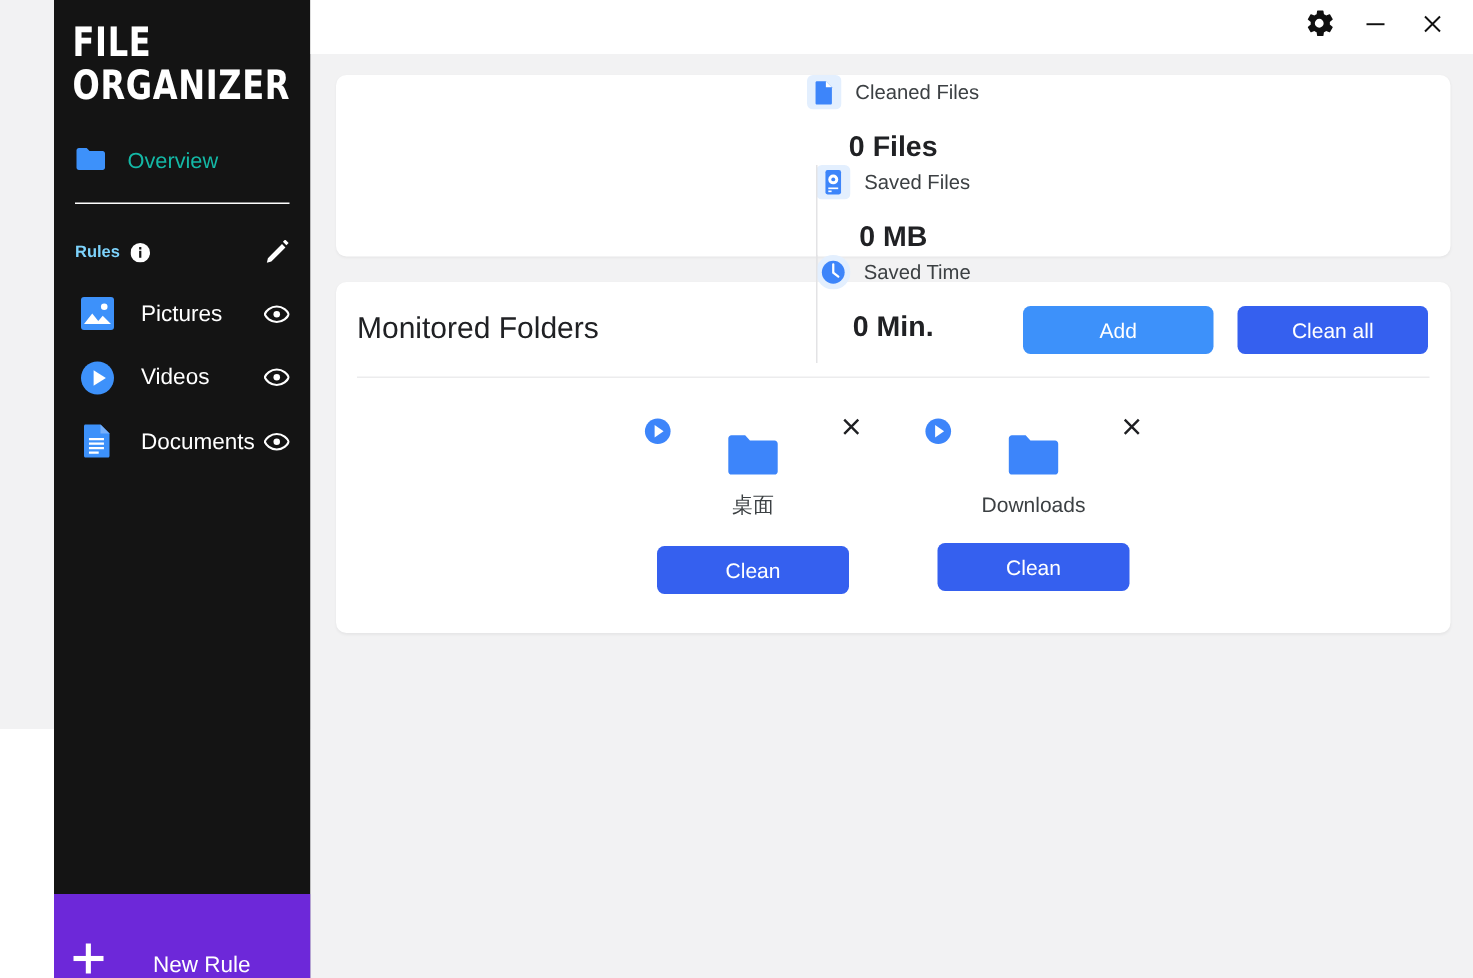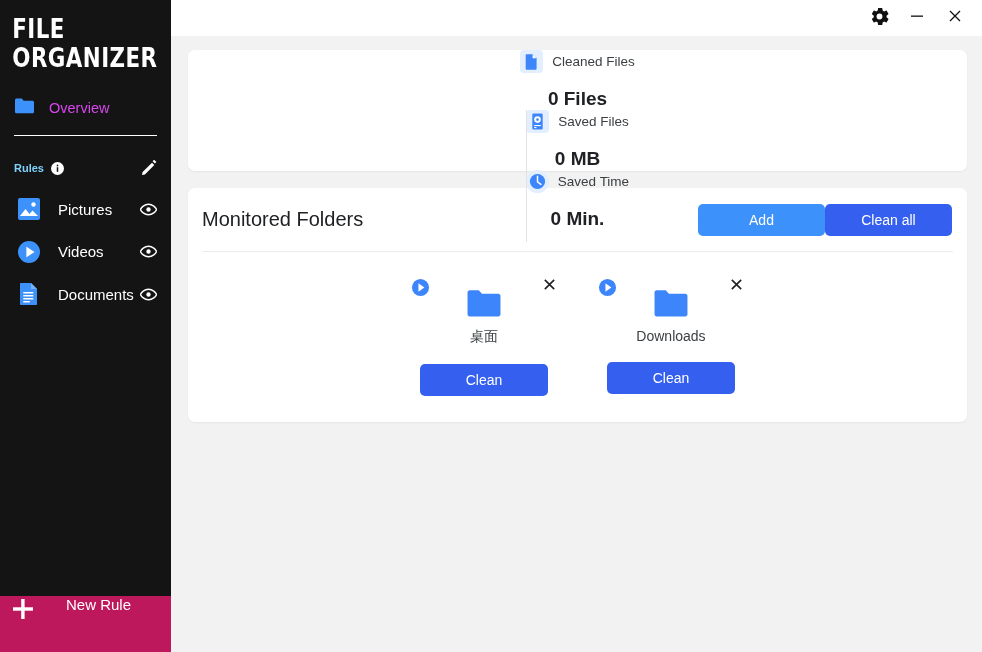--- a/index.html
+++ b/index.html
@@ -7,20 +7,21 @@
     width: 982px; height: 652px;
     font-family: "Liberation Sans", sans-serif;
     background: #ffffff;
     overflow: hidden;
   }
   #app {
     position: relative;
     width: 982px; height: 486px;
     display: flex;
     background: #f2f2f3;
+    padding-left: 36px;
   }
 
   
   .sidebar {
     width: 171px;
     height: 652px;
     background: #141414;
     display: flex;
     flex-direction: column;
     flex: 0 0 171px;
@@ -43,21 +44,21 @@
     display: flex;
     align-items: center;
     height: 34px;
     padding: 0 14px;
     color: #ffffff;
   }
   .overview-row { margin-top: 19px; }
   .overview-label {
     font-size: 14.5px;
     margin-left: 14px;
-    color: #d946ef;
+    color: #14b8a6;
   }
   .divider {
     height: 1px;
     background: #ffffff;
     margin: 10px 14px 0 14px;
   }
 
   .rules-head {
     display: flex;
     align-items: center;
@@ -105,23 +106,23 @@
   .eye-icon {
     margin-left: auto;
     display: inline-flex;
     align-items: center;
     cursor: pointer;
   }
 
   .newrule {
     margin-top: auto;
     height: 56px;
-    background: #be185d;
-    display: flex;
-    align-items: flex-start;
+    background: #6d28d9;
+    display: flex;
+    align-items: flex-end;
     color: #ffffff;
     cursor: pointer;
   }
   .plus-icon {
     width: 46px;
     display: flex; align-items: center; justify-content: center;
     font-size: 27px;
     font-weight: 300;
     line-height: 1;
     color: #ffffff;
@@ -231,20 +232,21 @@
     height: 32px;
   }
   .btn-add {
     width: 127px;
     background: #3d91fa;
     margin-left: auto;
   }
   .btn-cleanall {
     width: 127px;
     background: #3560ef;
+    margin-left: 16px;
   }
 
   .folders-sep {
     height: 1px;
     background: #ececed;
     margin: 0 14px;
   }
 
   .folders {
     display: flex;

